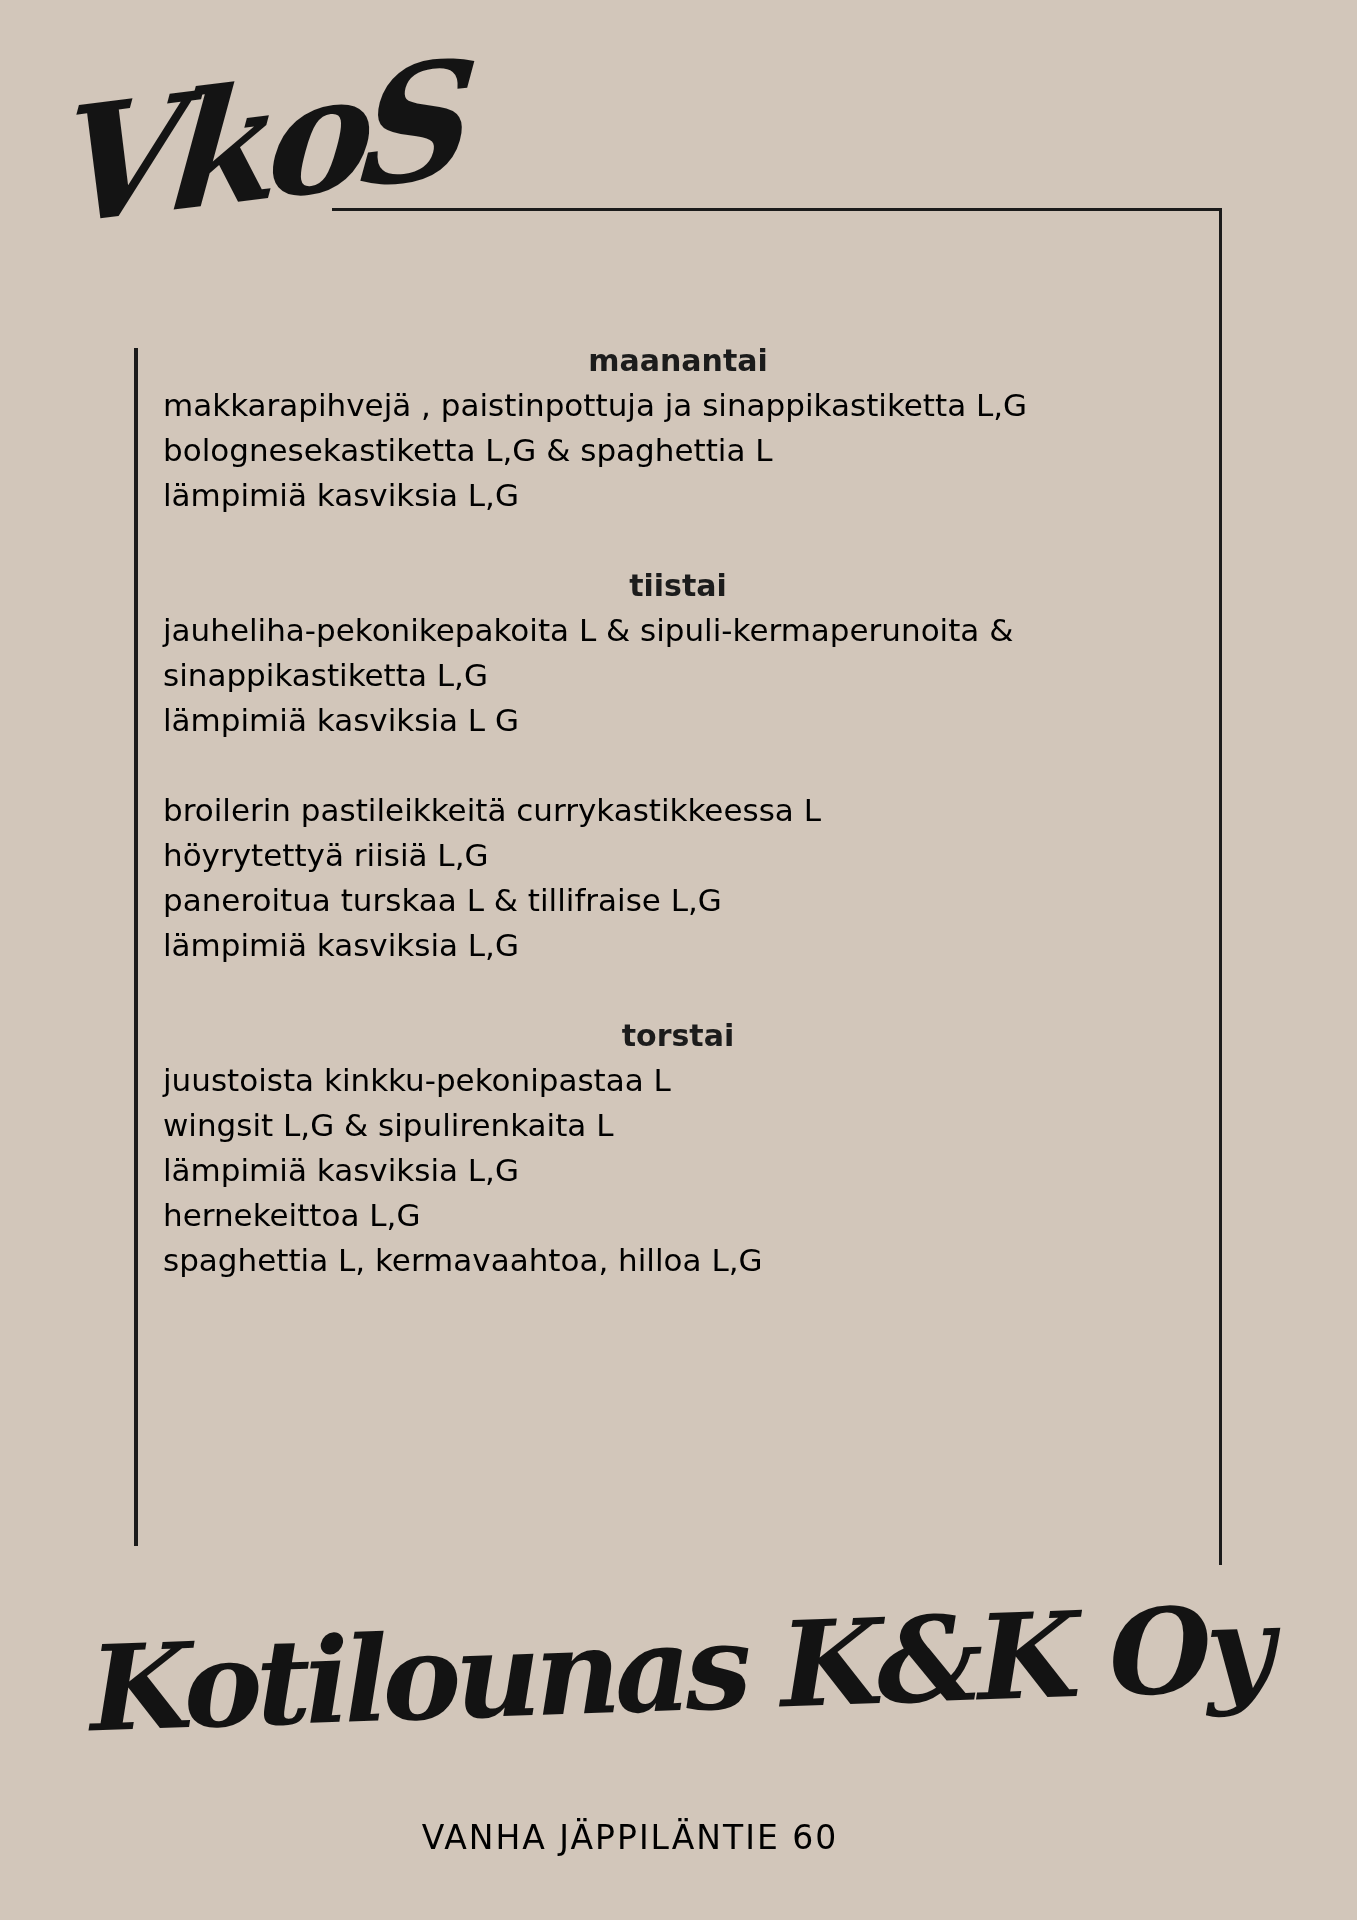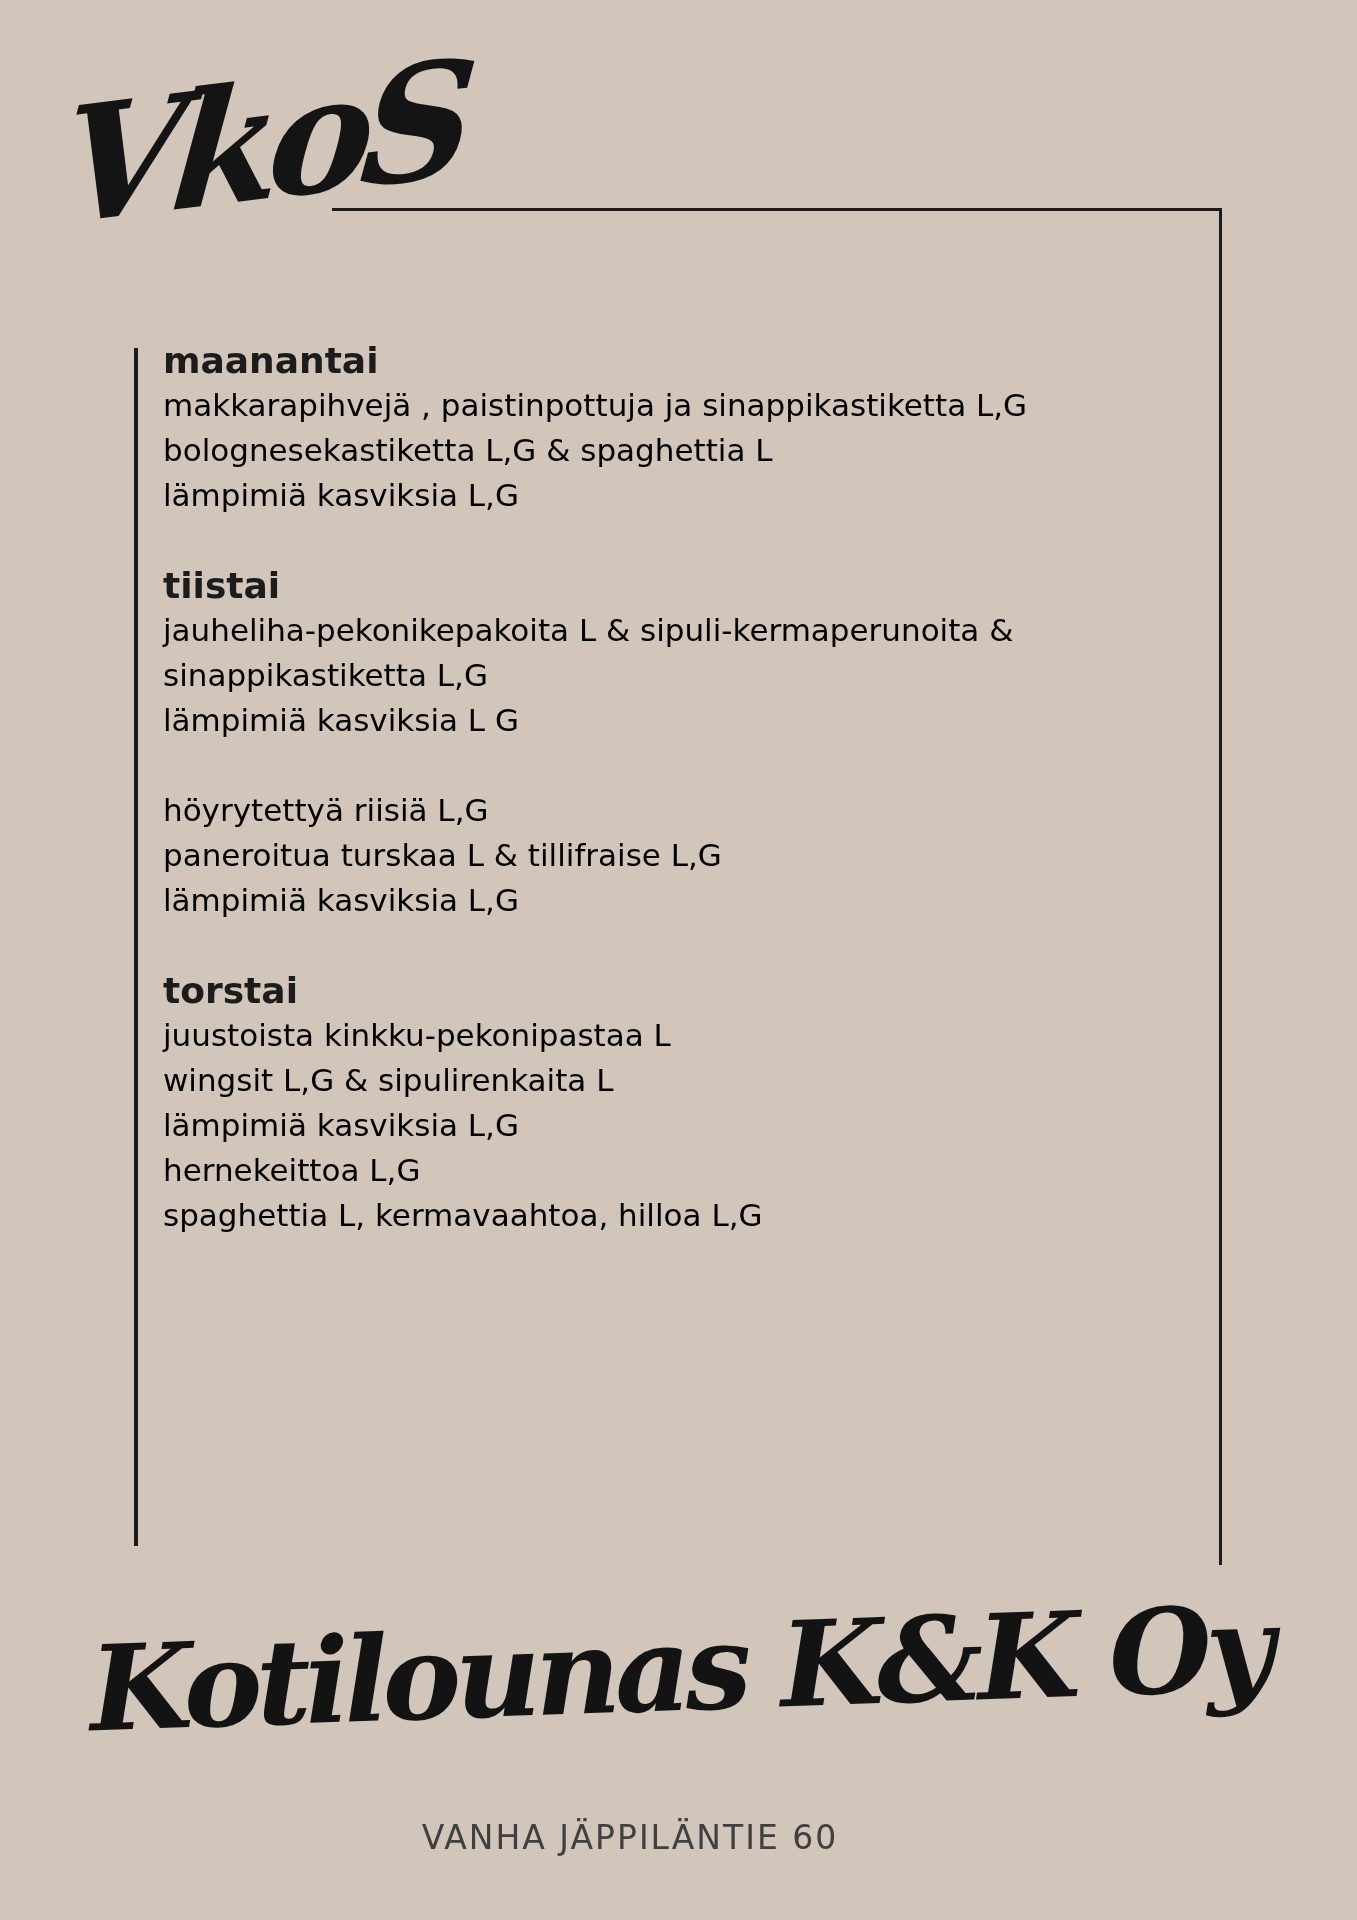--- a/index.html
+++ b/index.html
@@ -39,30 +39,30 @@
   .right-rule { position:absolute; left:1219px; top:208px;  width:3px;    height:1357px; background:#1b1b1b; }
   .left-rule  { position:absolute; left:134px;  top:348px;  width:4px;    height:1198px; background:#1b1b1b; }
 
   
   .menu {
     position:absolute; left:163px; top:338px; width:1030px;
     font-size:31px; line-height:45px;
   }
   .day { margin:0 0 45px 0; }
   .day h2 {
-    margin:0; font-size:36px; line-height:45px;
-    font-weight:700; color:#1c1c1c;
+    margin:0; font-size:30px; line-height:45px;
+    font-weight:700; color:#1c1c1c;text-align:center;
   }
   .day p { margin:0; font-weight:400; color:#000000; }
 
   .address {
     position:absolute; left:140px; top:1818px; width:980px;
     text-align:center;
     font-size:33px; letter-spacing:2px; font-weight:500;
-    color:#404040;
+    color:#000000;
     white-space:nowrap;
   }
 </style>
 </head>
 <body>
 
 <div class="page">
 
   <div class="logo">VkoS</div>
 
@@ -80,20 +80,21 @@
     </section>
 
     <section class="day">
       <h2>tiistai</h2>
       <p>jauheliha-pekonikepakoita L &amp; sipuli-kermaperunoita &amp;</p>
       <p>sinappikastiketta L,G</p>
       <p>lämpimiä kasviksia L G</p>
     </section>
 
     <section class="day">
+      <p>broilerin pastileikkeitä currykastikkeessa L</p>
       <p>höyrytettyä riisiä L,G</p>
       <p>paneroitua turskaa L &amp; tillifraise L,G</p>
       <p>lämpimiä kasviksia L,G</p>
     </section>
 
     <section class="day">
       <h2>torstai</h2>
       <p>juustoista kinkku-pekonipastaa L</p>
       <p>wingsit L,G &amp; sipulirenkaita L</p>
       <p>lämpimiä kasviksia L,G</p>

